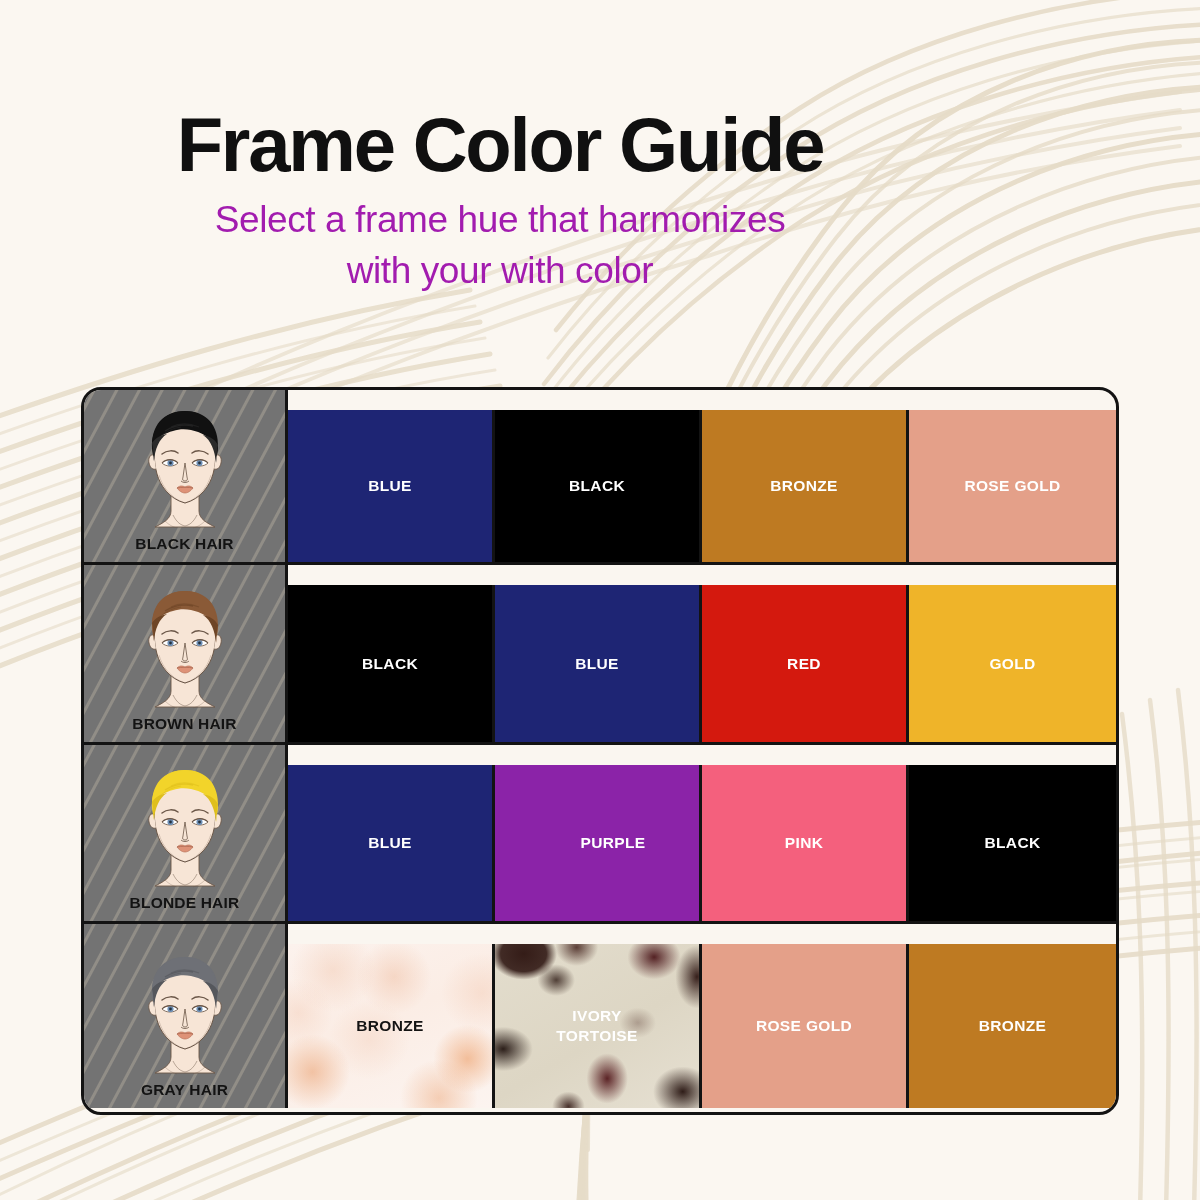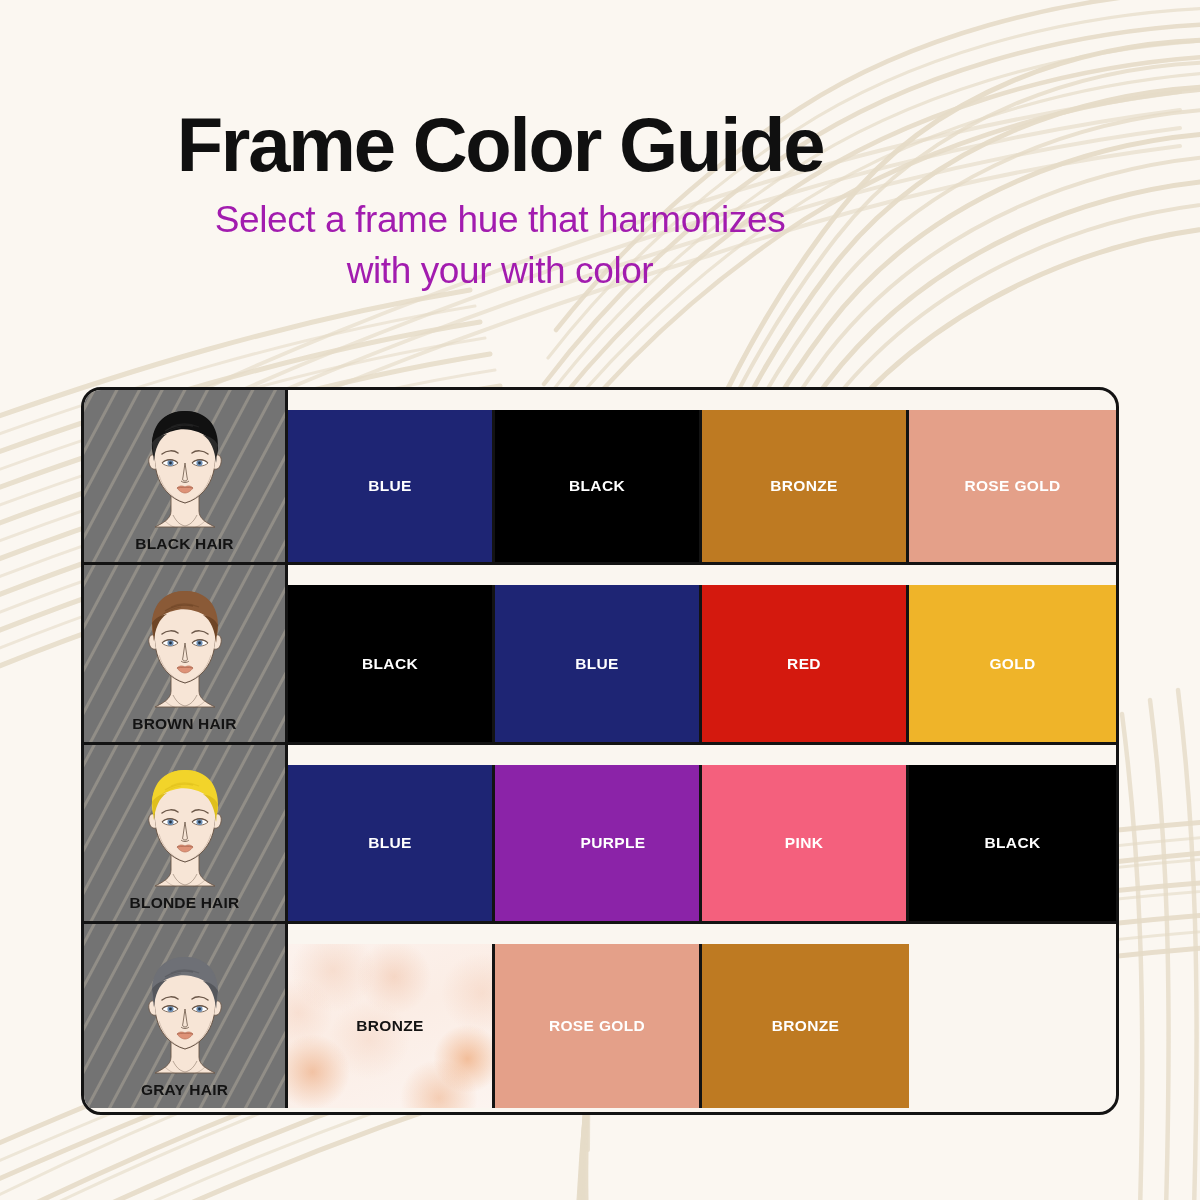--- a/index.html
+++ b/index.html
@@ -515,20 +515,23 @@
     <path d="M56 81 C60 80 68 80 72 81" fill="none" stroke="#A8644D" stroke-width="0.7"></path>
 
     <path d="M38 68 C42 82 52 92 64 96" fill="none" stroke="#6B5748" stroke-width="0.6" opacity="0.4"></path>
     <path d="M90 68 C86 82 76 92 64 96" fill="none" stroke="#6B5748" stroke-width="0.6" opacity="0.4"></path>
   </svg>
         <div class="face-label">GRAY HAIR</div>
       </div>
       <div class="swatch last-row pattern-floral">
         <div class="swatch-label dark-text">BRONZE</div>
       </div>
+      <div class="swatch last-row pattern-tortoise">
+        <div class="swatch-label">IVORY<br>TORTOISE</div>
+      </div>
       <div class="swatch last-row" style="background: rgb(228, 160, 137);">
         <div class="swatch-label">ROSE GOLD</div>
       </div>
       <div class="swatch last-col last-row" style="background: rgb(190, 122, 34);">
         <div class="swatch-label">BRONZE</div>
       </div>
     </div>
 </div>
 
 </body></html>

